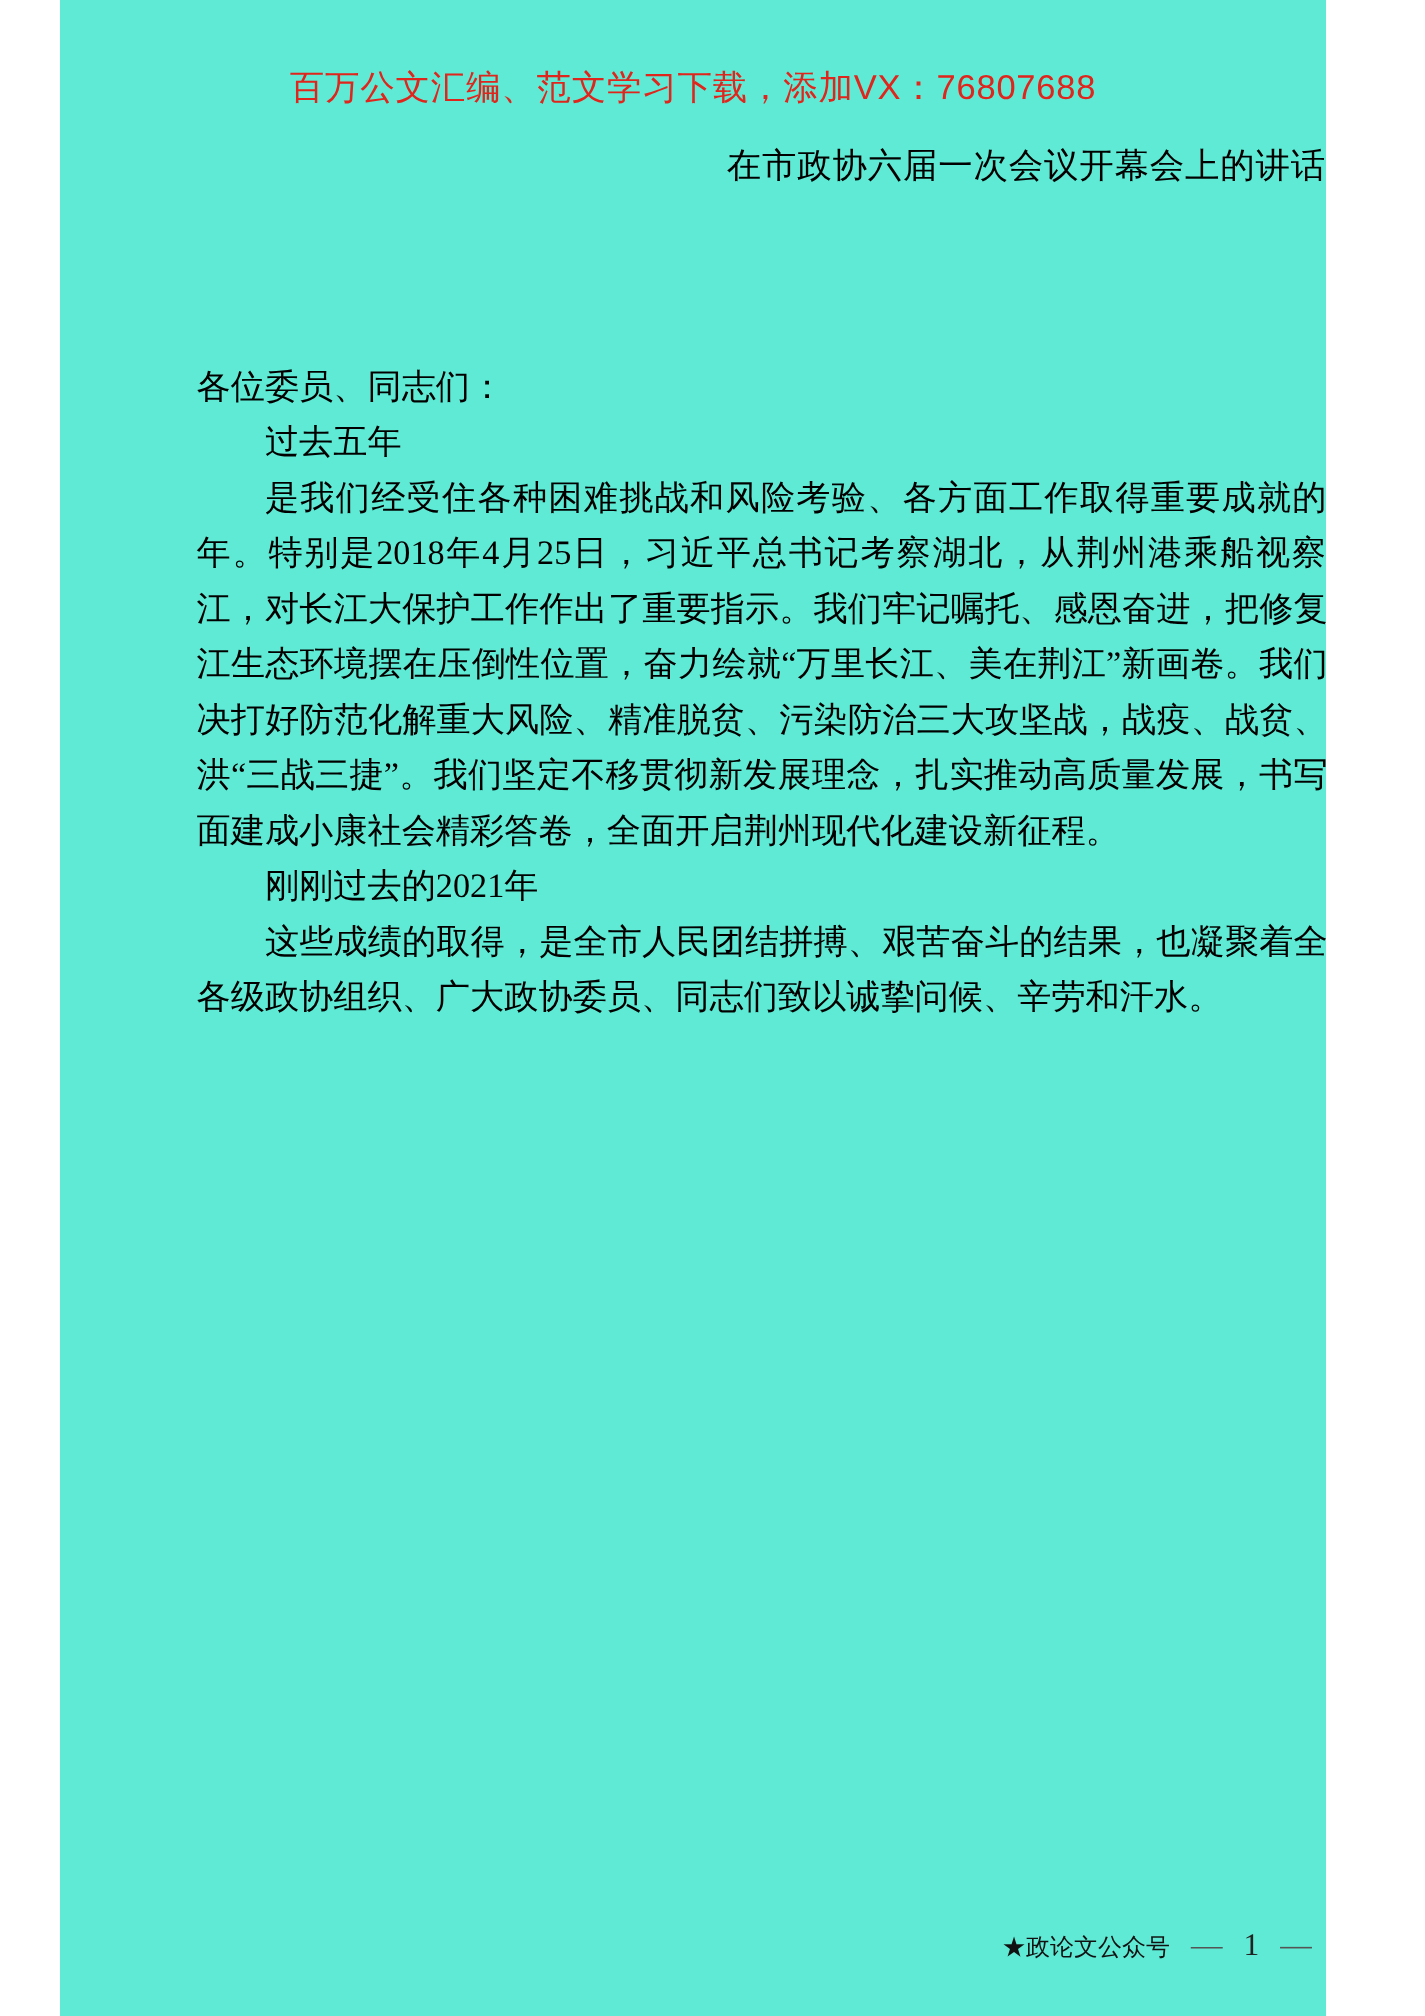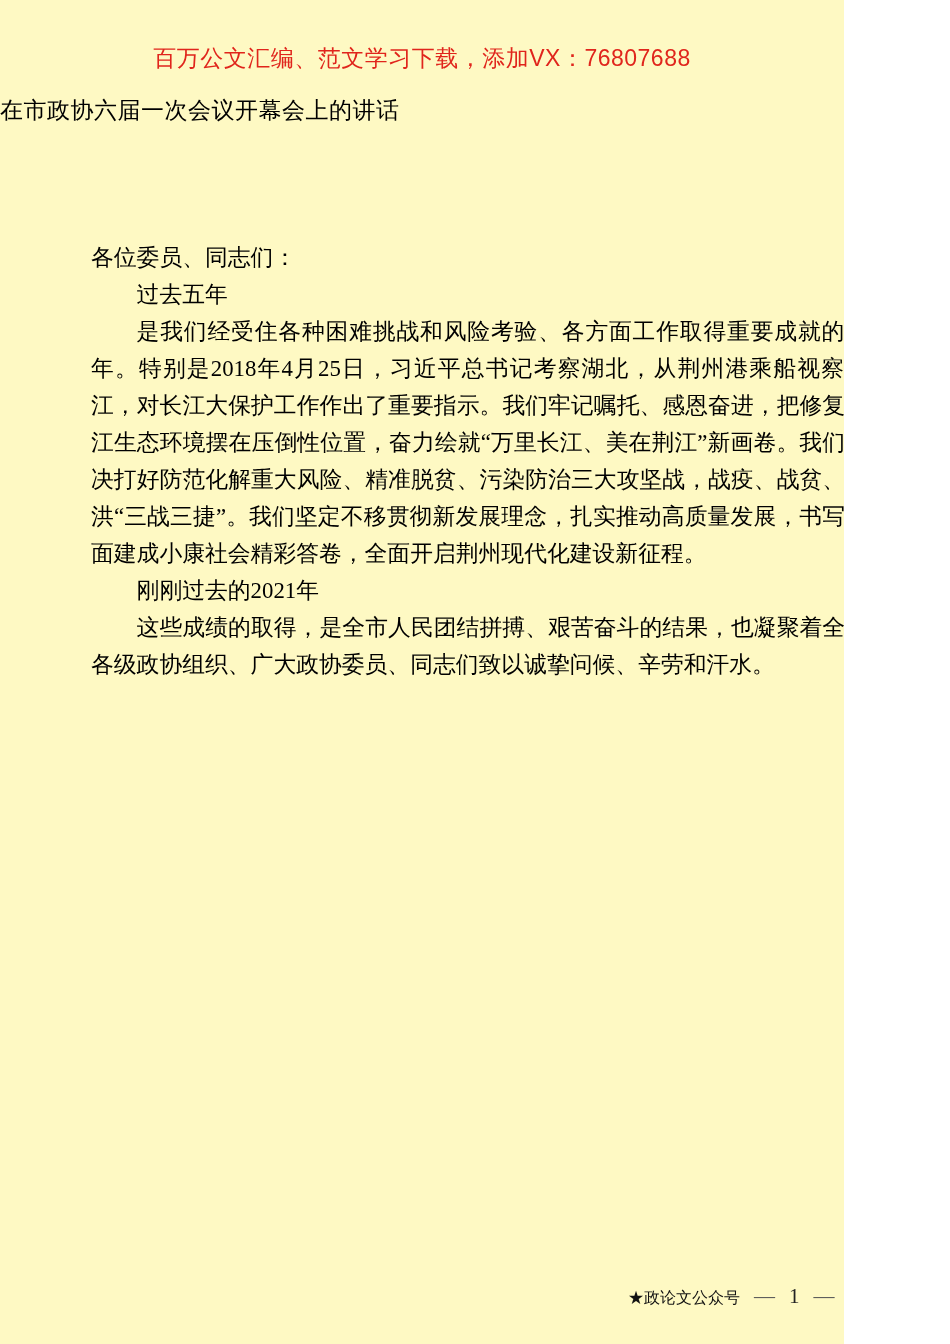--- a/index.html
+++ b/index.html
@@ -1,41 +1,42 @@
 <!DOCTYPE html>
 <html><head>
 <meta charset="utf-8">
 <style>
   html, body { margin: 0; padding: 0; background: #ffffff; }
   .page {
     position: relative;
     width: 844px;
     height: 1344px;
-    background: #fef9c3;
+    background: #5eead4;
     color: #000000;
     font-family: "Liberation Sans", sans-serif;
     overflow: hidden;
+    margin-left: 40px;
   }
   .notice {
     position: absolute;
     top: 40px;
     left: 0;
     width: 100%;
     text-align: center;
     font-size: 23px;
     line-height: 37px;
     color: #e0251c;
     letter-spacing: 0.5px;
   }
   .doc-header {
     position: absolute;
     top: 92px;
     left: 0;
     width: 100%;
-    text-align: left;
+    text-align: right;
     font-size: 23px;
     line-height: 37px;
   }
   .doc-header .doc-title { letter-spacing: 0.5px; }
   .content {
     position: absolute;
     top: 239px;
     left: 91px;
     width: 777px;
     font-size: 22.8px;

